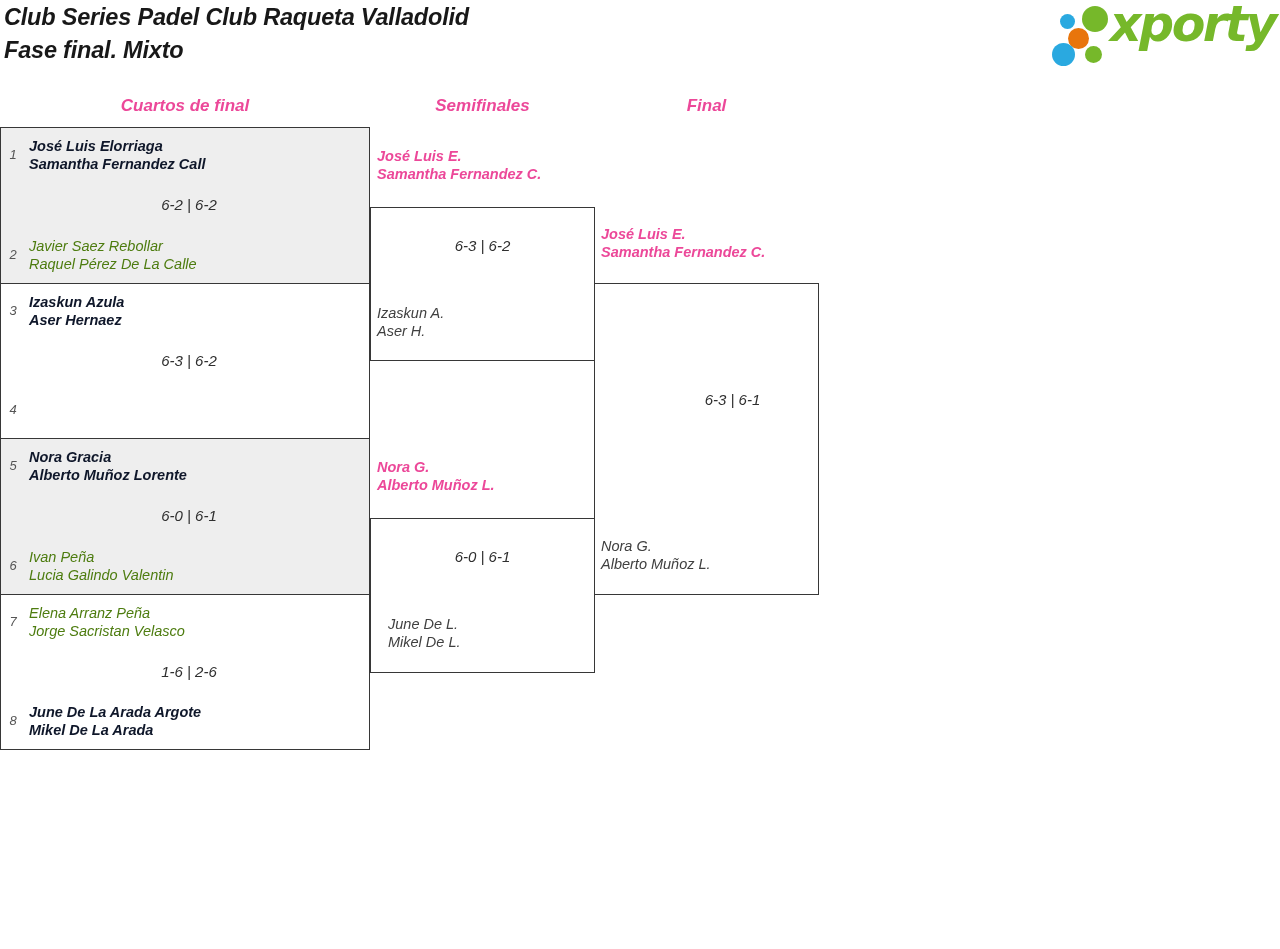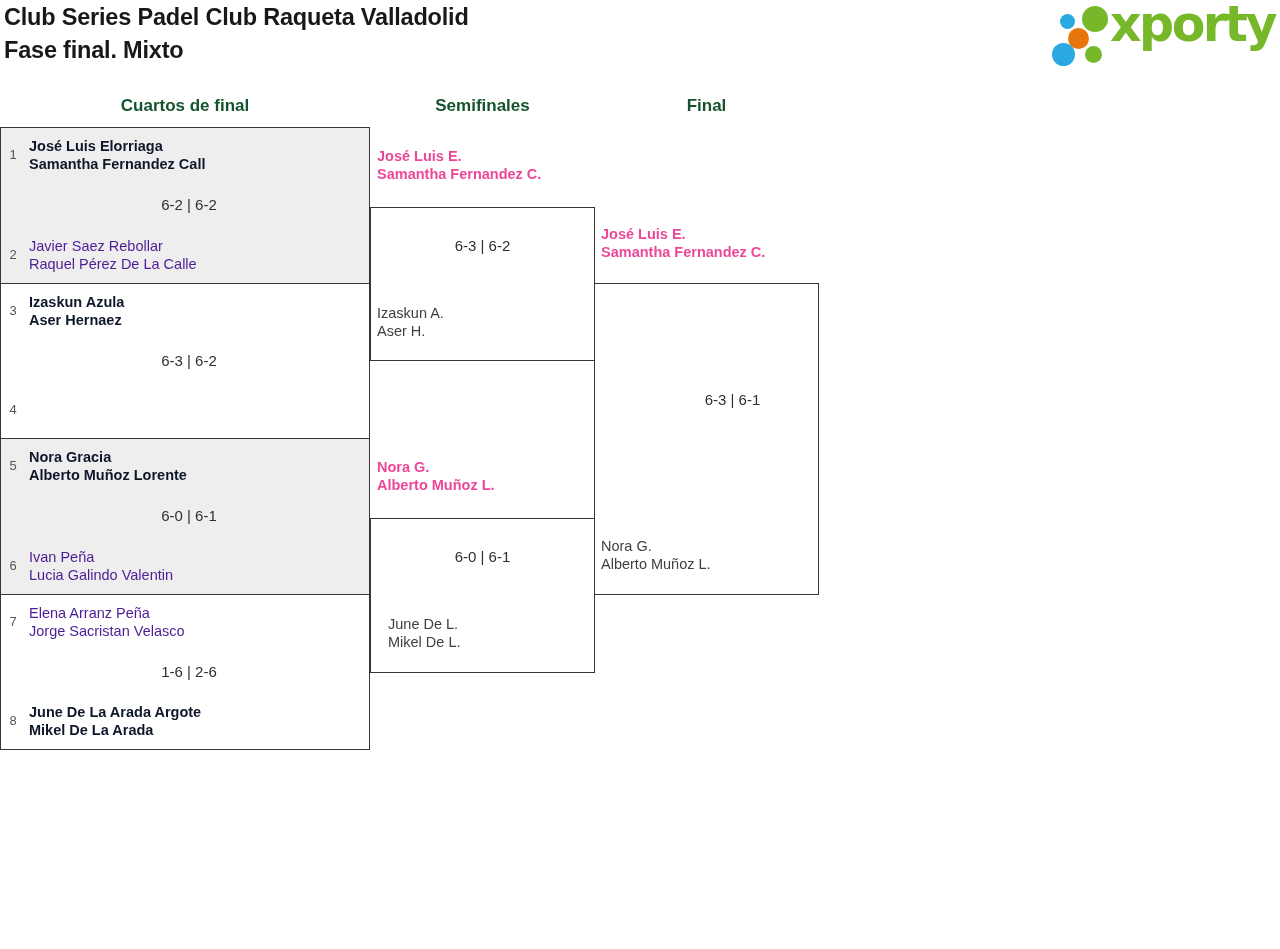--- a/index.html
+++ b/index.html
@@ -1,45 +1,45 @@
 <!DOCTYPE html>
 <html style="--logo-green: #76b82a; --logo-blue: #2aa9e0; --logo-orange: #e8750c; --border-color: #373737; --shaded-bg: #eeeeee; --winner-text: #1b1b1b; --loser-text: #484848;"><head>
 <meta charset="utf-8">
 <style>
   html,body{margin:0;padding:0;background:#fff;}
   .canvas{
     position:relative;width:1280px;height:949px;background:#fff;overflow:hidden;
-    font-family:"Liberation Sans", sans-serif;color:#1d1d1d;
+    font-family:"Liberation Sans", sans-serif;color:#1d1d1d;font-style:italic;
   }
   
   .title{position:absolute;left:4px;top:1px;font-size:23.5px;line-height:33px;
          font-weight:700;color:#181818;letter-spacing:-0.2px;}
   .logo{position:absolute;left:1048px;top:4px;width:228px;height:72px;display:block;text-decoration:none;}
   .dot{position:absolute;border-radius:50%;}
   .dot-blue-small {left:12px;top:10px;width:15px;height:15px;background:var(--logo-blue,#2aa9e0);}
   .dot-green-large{left:34px;top:2px;width:26px;height:26px;background:var(--logo-green,#76b82a);}
   .dot-orange     {left:20px;top:24px;width:21px;height:21px;background:var(--logo-orange,#e8750c);}
   .dot-blue-large {left:4px;top:39px;width:23px;height:23px;background:var(--logo-blue,#2aa9e0);}
   .dot-green-small{left:37px;top:42px;width:17px;height:17px;background:var(--logo-green,#76b82a);}
   .logo-text{position:absolute;left:62px;top:-8px;font-family:"DejaVu Sans", sans-serif;
              font-size:49px;font-weight:700;letter-spacing:-2.5px;color:var(--logo-green,#76b82a);}
   
-  .round-header{position:absolute;top:96px;font-size:17px;font-weight:700;color:#14532d;text-align:center;}
+  .round-header{position:absolute;top:96px;font-size:17px;font-weight:700;color:#ec4899;text-align:center;}
   .rh-qf{left:0;width:370px;}
   .rh-sf{left:370px;width:225px;}
   .rh-f{left:595px;width:223px;}
   
   .qf-column{position:absolute;left:0;top:127px;width:370px;height:623px;
              border:1px solid var(--border-color,#373737);box-sizing:border-box;
              display:flex;flex-direction:column;background:#fff;}
   .qf-cell{position:relative;flex:1;background:#fff;}
   .qf-cell.shaded{background:var(--shaded-bg,#eeeeee);}
   .qf-cell:not(:last-child){border-bottom:1px solid var(--border-color,#373737);}
   
-  .team{position:absolute;font-size:14.5px;line-height:18px;color:#4c1d95;}
+  .team{position:absolute;font-size:14.5px;line-height:18px;color:#4d7c0f;}
   .team.winner{font-weight:700;color:#0f172a;}
   .team.top{left:28px;top:9px;}
   .team.bottom{left:28px;bottom:10px;}
   .seed{position:absolute;left:0;width:24px;height:36px;line-height:36px;
         text-align:center;font-size:13px;color:#555;}
   .seed.seed-top{top:9px;}
   .seed.seed-bottom{bottom:10px;}
   .score{position:absolute;text-align:center;font-size:15px;color:#2f2f2f;}
   .qf-score{left:0;right:0;top:68px;padding-left:8px;}
   

